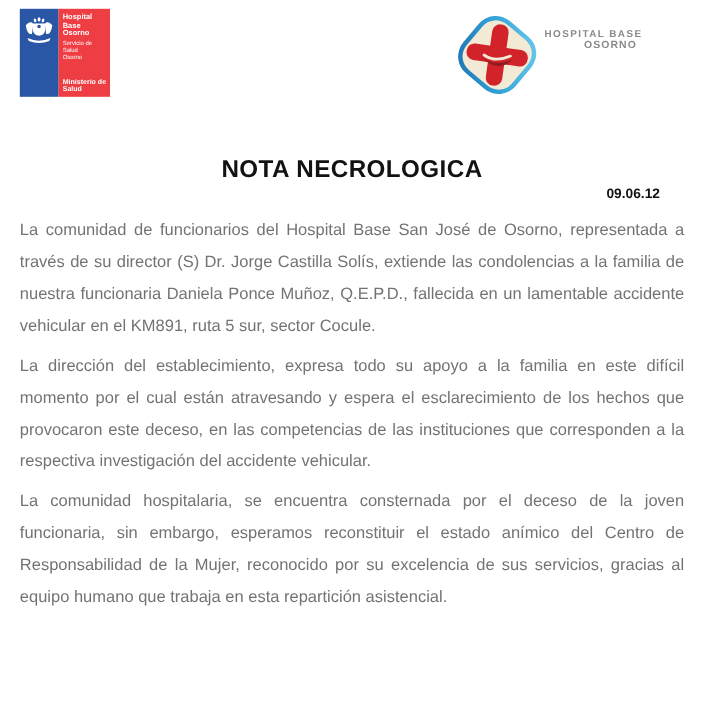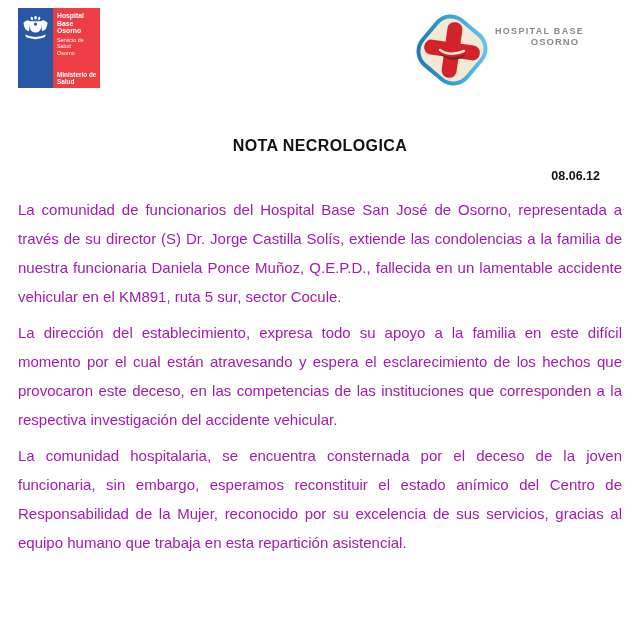--- a/index.html
+++ b/index.html
@@ -42,32 +42,32 @@
   .lr-icon { width: 84px; height: 76px; margin-top: 2px; }
   .lr-text { margin-left: 1px; padding-top: 16px; color: #8b8889; }
   .lr-tagline { font-size: 9px; letter-spacing: 1.3px; font-weight: 600; line-height: 10px; }
   .lr-name { font-size: 23px; letter-spacing: 0.5px; font-weight: 400; line-height: 25px; white-space: nowrap; }
   .lr-city { font-size: 9.5px; letter-spacing: 1px; font-weight: 600; text-align: right; padding-right: 5px; line-height: 11px; }
 
   
   .doc-title {
     position: absolute; top: 126px; left: 0; right: 0;
     text-align: center;
-    font-size: 16px; font-weight: bold; letter-spacing: 0.4px;
+    font-size: 22px; font-weight: bold; letter-spacing: 0.4px;
     color: #121212;
   }
   .doc-date {
     position: absolute; top: 169px; right: 40px;
     font-size: 12.5px; font-weight: bold; color: #121212;
   }
   .doc-body {
     position: absolute; top: 195px; left: 18px; width: 604px;
     font-size: 15px; line-height: 29px;
     text-align: justify;
-    color: #a21caf;
+    color: #737373;
   }
   .doc-body p { margin: 0 0 7px 0; }
 </style>
 </head>
 <body>
 
 <div class="page">
 
   <div class="logo-left">
     <div class="logo-left-blue">
@@ -119,21 +119,21 @@
       <path d="M30 38 q10 7 24 1" stroke="#f2ead4" stroke-width="2.5" fill="none" stroke-linecap="round"></path>
     </svg>
     <div class="lr-text">
       <div class="lr-tagline">HOSPITAL BASE</div>
       <div class="lr-city">OSORNO</div>
     </div>
   </div>
 
   <h1 class="doc-title">NOTA NECROLOGICA</h1>
 
-  <div class="doc-date">08.06.12</div>
+  <div class="doc-date">09.06.12</div>
 
   <div class="doc-body">
     <p>La comunidad de funcionarios del Hospital Base San José de Osorno, representada a través de su director (S) Dr. Jorge Castilla Solís, extiende las condolencias a la familia de nuestra funcionaria  Daniela Ponce Muñoz, Q.E.P.D., fallecida en un lamentable accidente vehicular en el KM891, ruta 5 sur, sector Cocule.</p>
     <p>La dirección del establecimiento, expresa todo su apoyo a la familia en este difícil momento por el cual están atravesando  y espera el esclarecimiento de los hechos que provocaron este deceso, en las competencias de las instituciones que corresponden a la respectiva investigación del accidente vehicular.</p>
     <p>La comunidad hospitalaria, se encuentra consternada por el deceso de la joven funcionaria, sin embargo, esperamos reconstituir el estado anímico del Centro de Responsabilidad de la Mujer, reconocido por su excelencia de sus servicios, gracias al equipo humano que trabaja en esta repartición asistencial.</p>
   </div>
 
 </div>
 
 </body></html>

